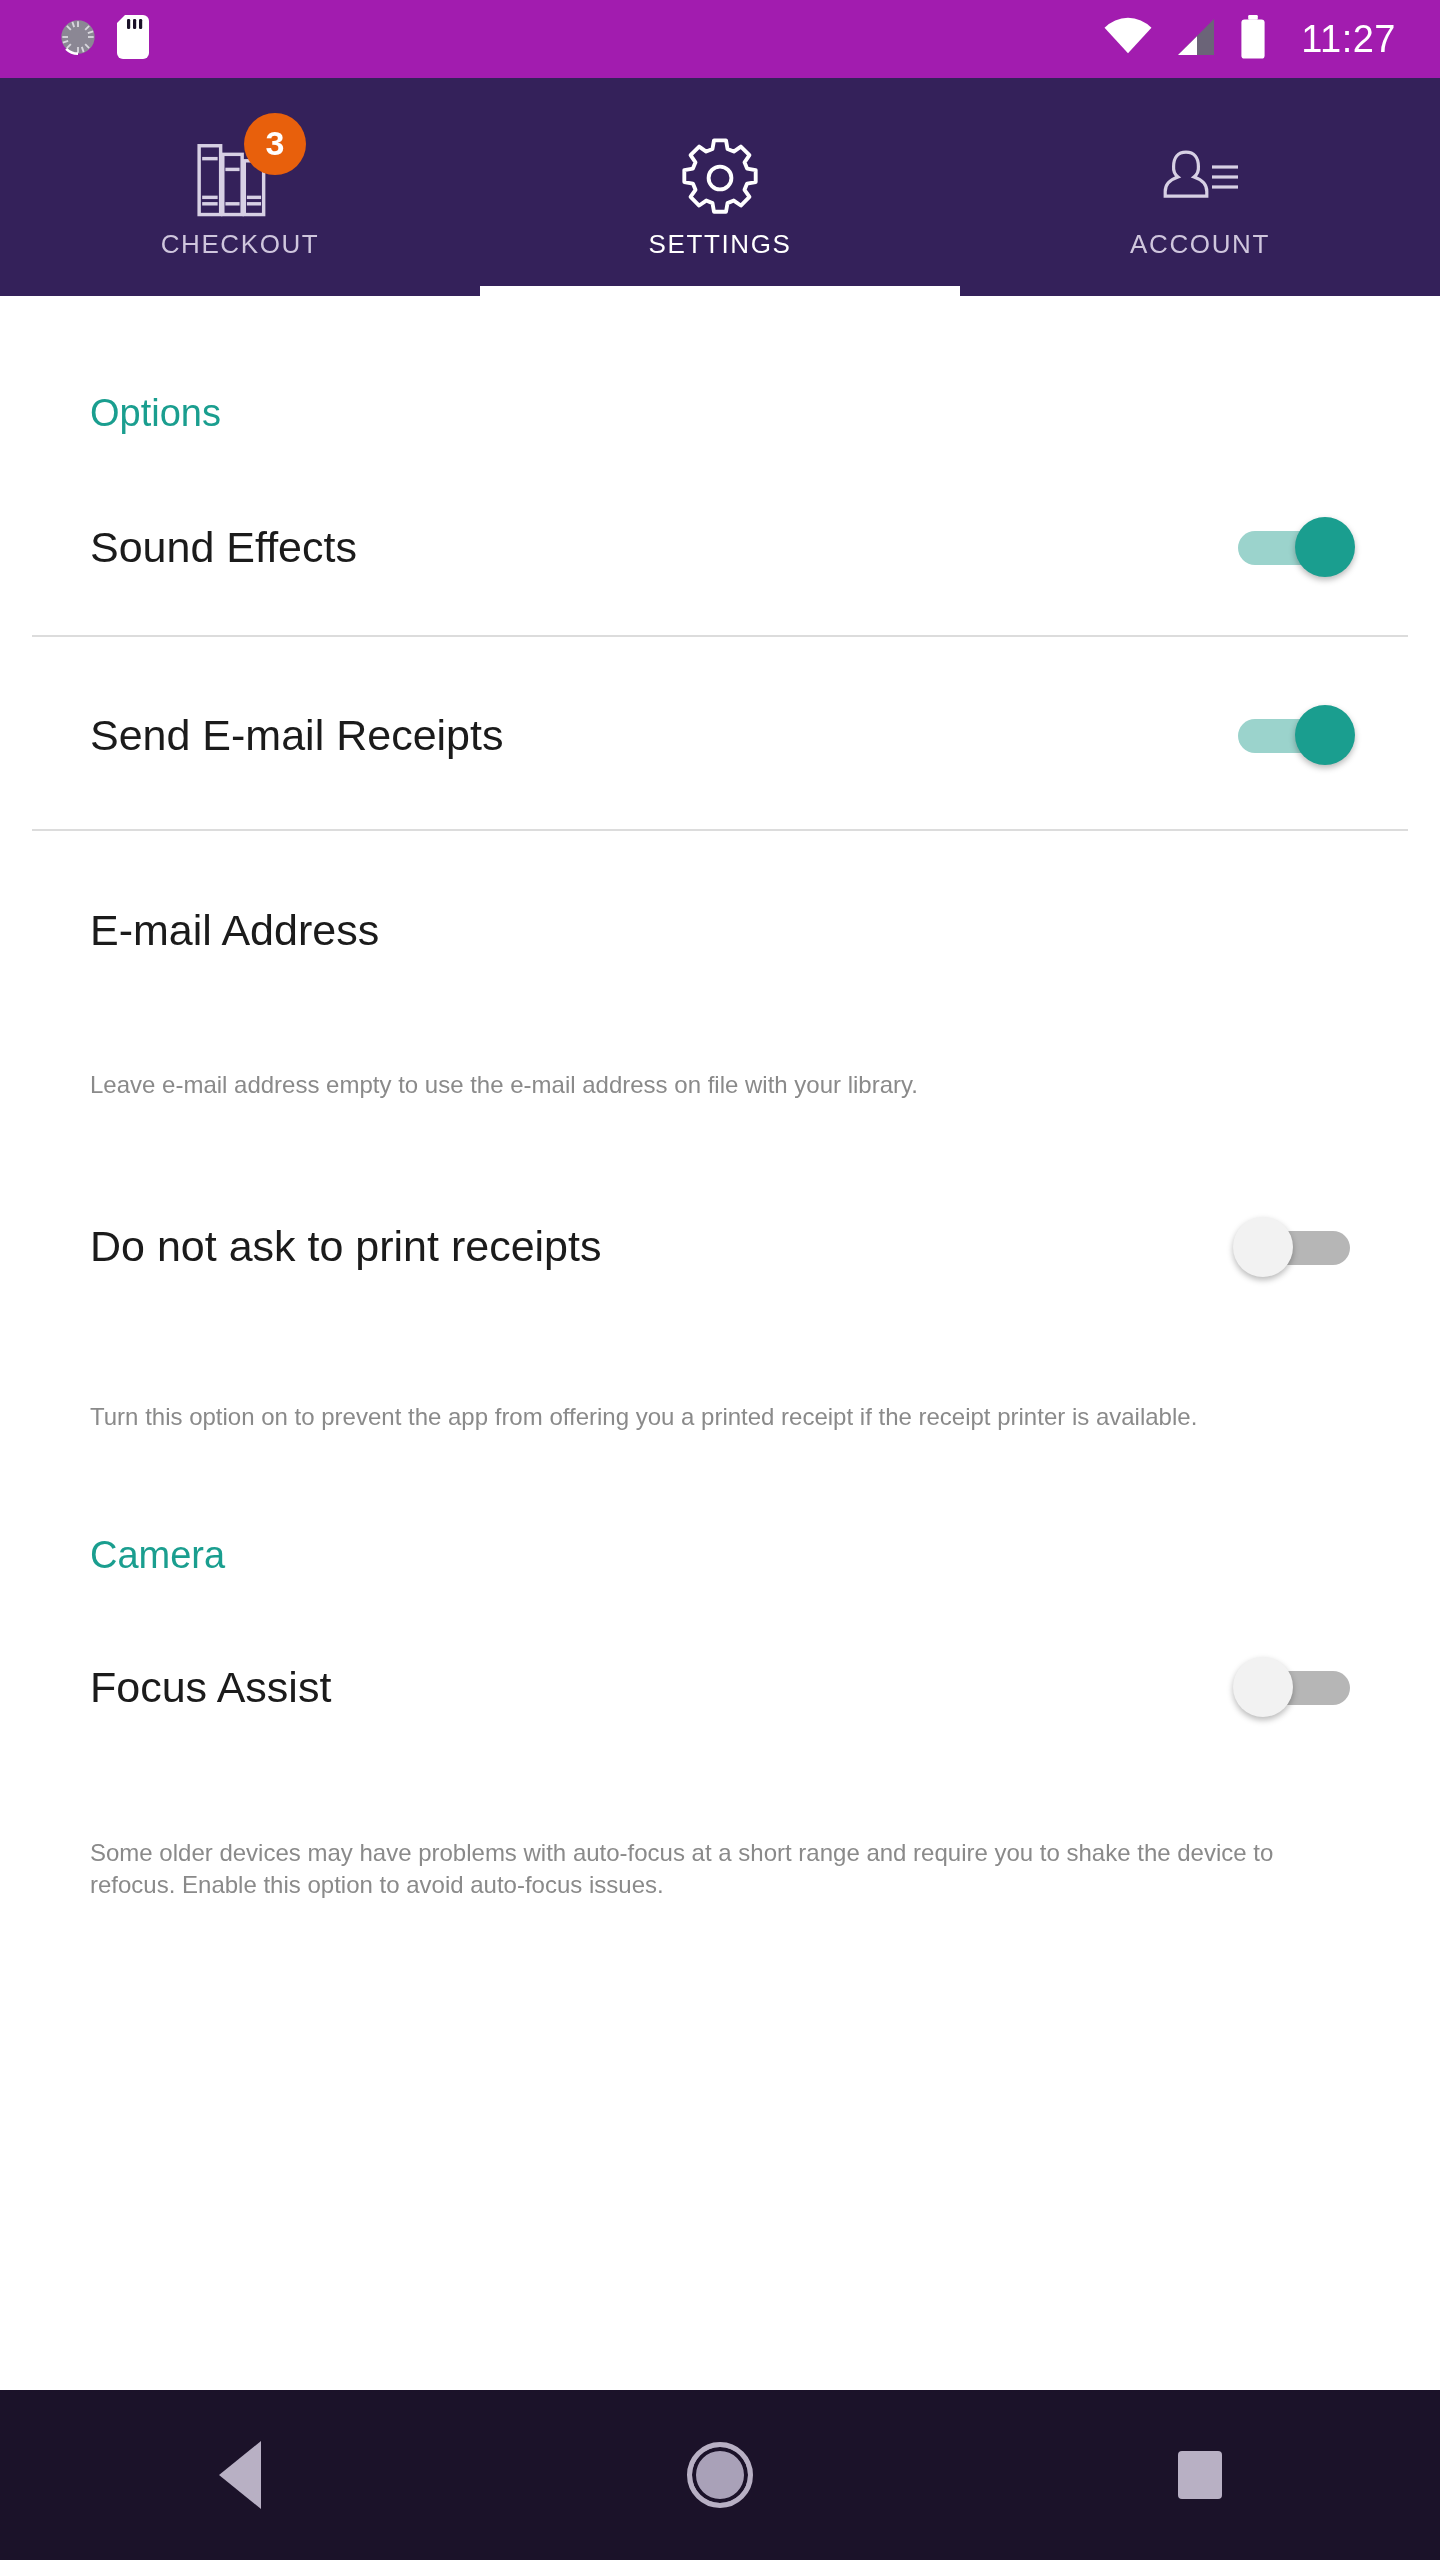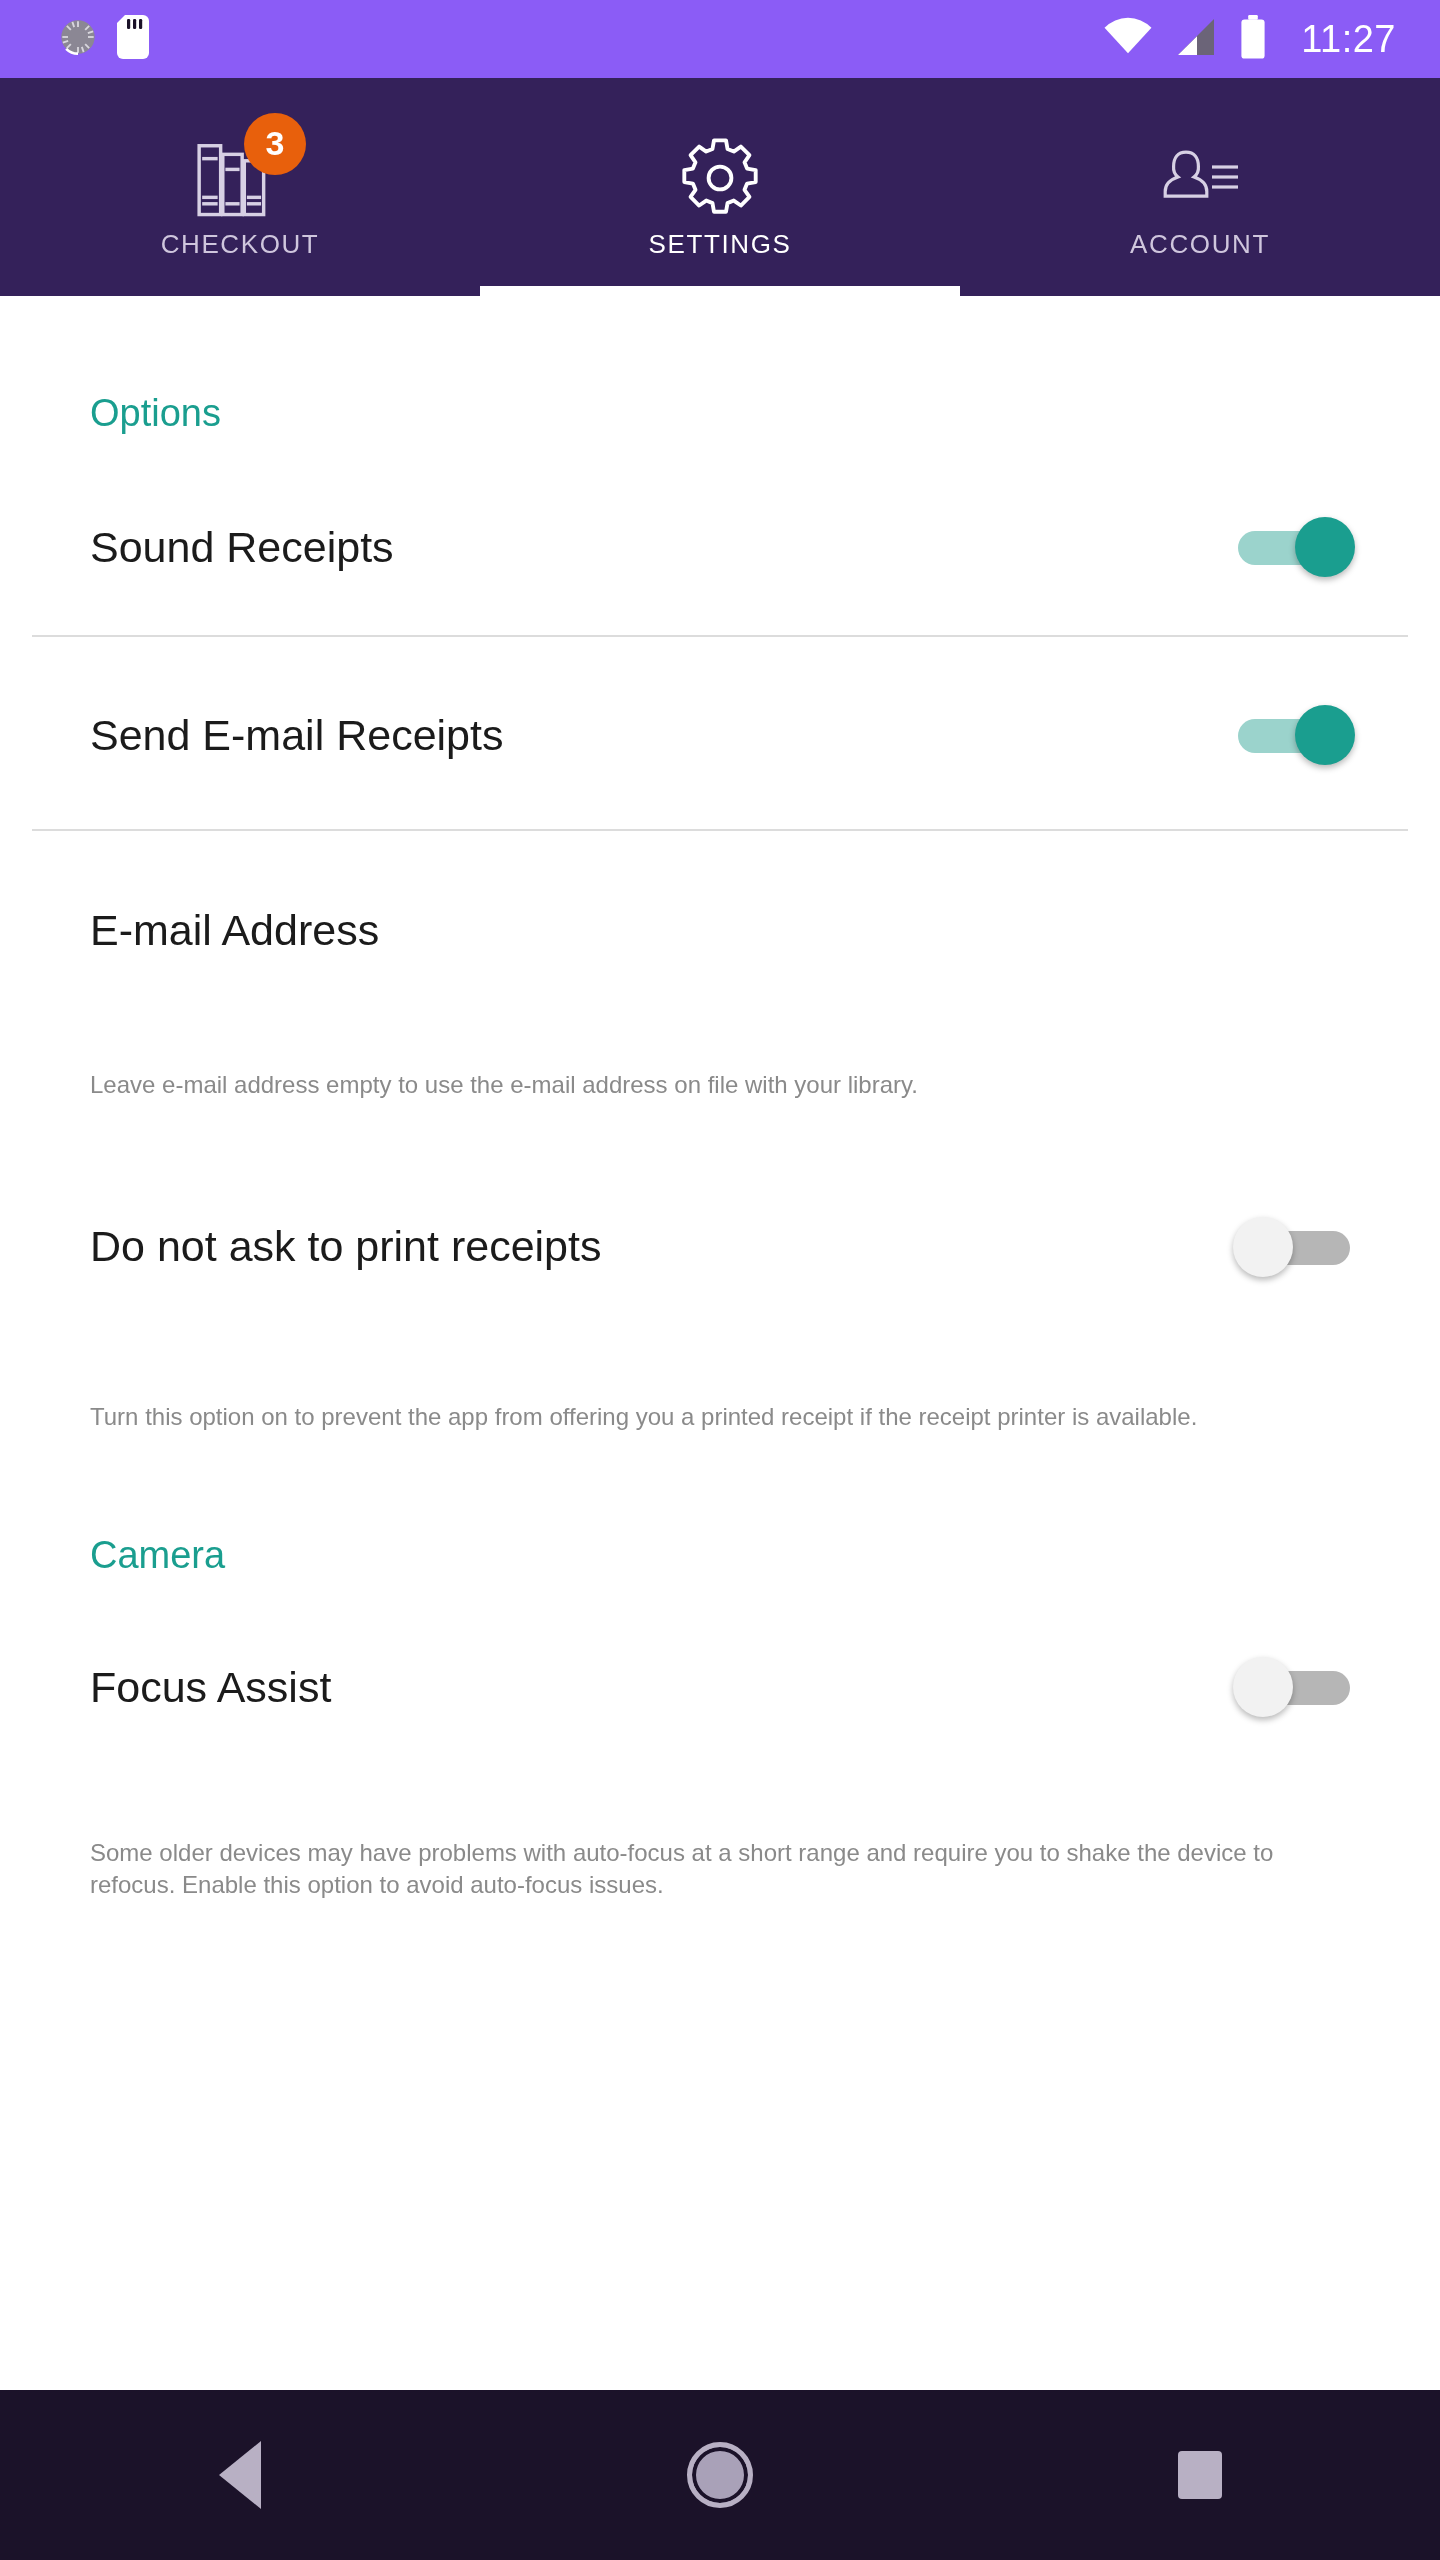--- a/index.html
+++ b/index.html
@@ -7,21 +7,21 @@
     width:1440px; height:2560px;
     background:#ffffff;
     font-family:"Liberation Sans", sans-serif;
     overflow:hidden;
   }
   #screen { position:relative; width:1440px; height:2560px; background:#ffffff; }
 
   
   .statusbar {
     position:absolute; top:0; left:0; width:1440px; height:78px;
-    background:#8b5cf6; display:flex; align-items:center;
+    background:#a21caf; display:flex; align-items:center;
   }
   .sb-left { display:flex; align-items:center; gap:18px; padding-left:58px; flex:1; }
   .sb-right { display:flex; align-items:center; gap:20px; padding-right:44px; }
   .sb-clock {
     color:#ffffff; font-size:38px; letter-spacing:0.5px; font-weight:400;
     margin-left:14px; line-height:1;
   }
 
   
   .tabbar {
@@ -216,21 +216,21 @@
   </div>
   <div class="tabbar-shadow"></div>
 
   <div class="content">
 
     <div class="sp" style="height:92px"></div>
     <div class="section-header">Options</div>
 
     <div class="sp" style="height:58px"></div>
     <div class="row" style="height:108px">
-      <span class="row-label">Sound Receipts</span>
+      <span class="row-label">Sound Effects</span>
       <span class="switch on">
         <span class="track"></span>
         <span class="thumb"></span>
       </span>
     </div>
 
     <div class="sp" style="height:34px"></div>
     <div class="divider"></div>
 
     <div class="sp" style="height:44px"></div>

